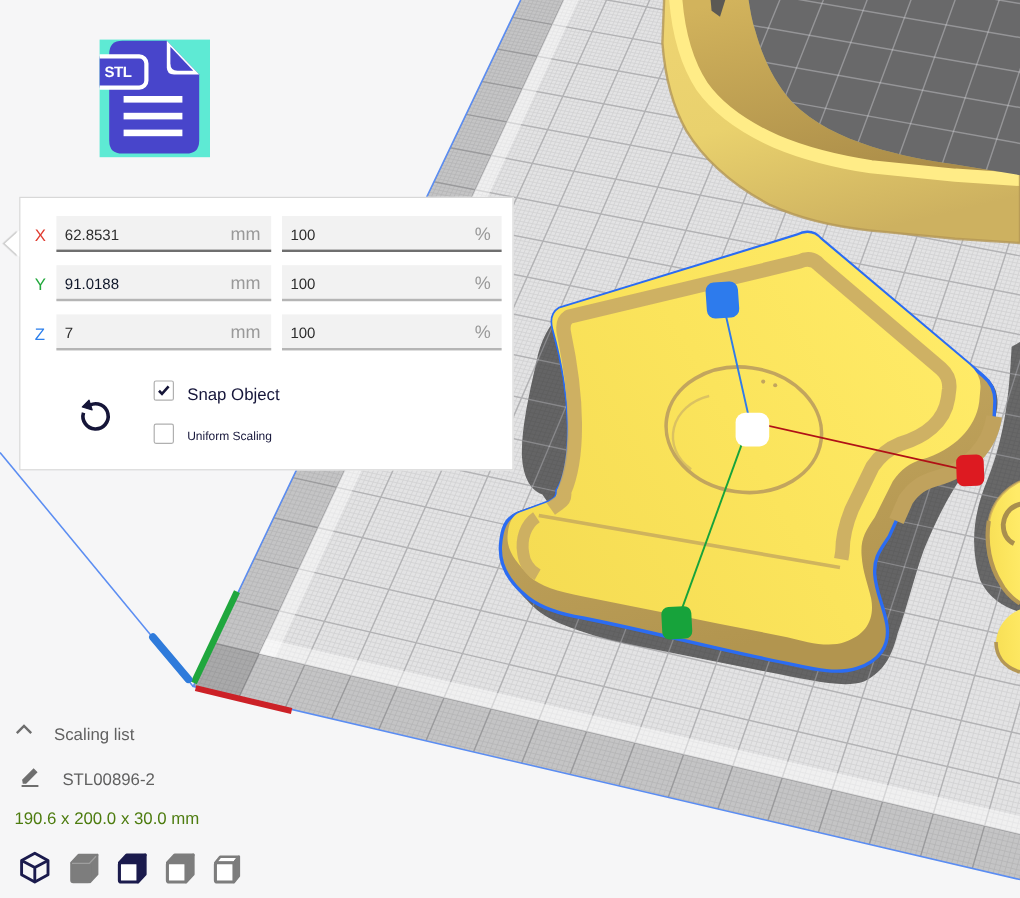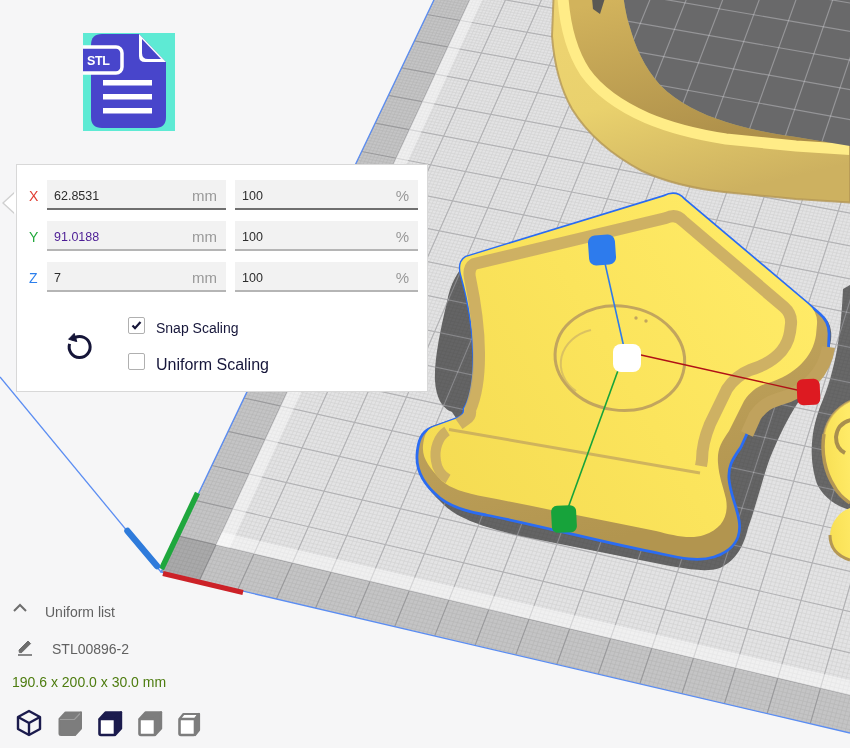--- a/index.html
+++ b/index.html
@@ -127,21 +127,21 @@
     <div style="position:absolute;left:30px;top:15px;width:179px;height:30px;background:#f2f2f2;border-bottom:2px solid #6f6f6f">
       <span style="position:absolute;left:7px;top:7px;font-size:12.5px;color:#2d2d2d">62.8531</span>
       <span style="position:absolute;right:9px;top:6px;font-size:15px;color:#999">mm</span>
     </div>
     <div style="position:absolute;left:218px;top:15px;width:183px;height:30px;background:#f2f2f2;border-bottom:2px solid #6f6f6f">
       <span style="position:absolute;left:7px;top:7px;font-size:12.5px;color:#2d2d2d">100</span>
       <span style="position:absolute;right:9px;top:6px;font-size:15px;color:#999">%</span>
     </div>
     <span style="position:absolute;left:12px;top:63px;font-size:14px;color:#22a83c">Y</span>
     <div style="position:absolute;left:30px;top:56px;width:179px;height:30px;background:#f2f2f2;border-bottom:2px solid #b5b5b5">
-      <span style="position:absolute;left:7px;top:7px;font-size:12.5px;color:#4c1d95">91.0188</span>
+      <span style="position:absolute;left:7px;top:7px;font-size:12.5px;color:#0f172a">91.0188</span>
       <span style="position:absolute;right:9px;top:6px;font-size:15px;color:#999">mm</span>
     </div>
     <div style="position:absolute;left:218px;top:56px;width:183px;height:30px;background:#f2f2f2;border-bottom:2px solid #b5b5b5">
       <span style="position:absolute;left:7px;top:7px;font-size:12.5px;color:#2d2d2d">100</span>
       <span style="position:absolute;right:9px;top:6px;font-size:15px;color:#999">%</span>
     </div>
     <span style="position:absolute;left:12px;top:104px;font-size:14px;color:#2c7fec">Z</span>
     <div style="position:absolute;left:30px;top:97px;width:179px;height:30px;background:#f2f2f2;border-bottom:2px solid #b5b5b5">
       <span style="position:absolute;left:7px;top:7px;font-size:12.5px;color:#2d2d2d">7</span>
       <span style="position:absolute;right:9px;top:6px;font-size:15px;color:#999">mm</span>
@@ -152,30 +152,30 @@
     </div>
 <svg style="position:absolute;left:45px;top:165px" width="33" height="33" viewBox="0 0 33 33">
 <path d="M 12.9 7.6 A 10.5 10.5 0 1 1 7.6 13.9" fill="none" stroke="#151538" stroke-width="3"></path>
 <path d="M 6.6 9.2 L 14.8 11.6 L 12.2 3.4 Z" fill="#151538" stroke="#151538" stroke-width="1" stroke-linejoin="round"></path>
 </svg>
 <div style="position:absolute;left:111px;top:152px;width:17px;height:17px;background:#fff;border:1px solid #b0b0b0;border-radius:2px">
       <svg width="17" height="17" viewBox="0 0 17 17" style="position:absolute;left:-1px;top:-1px">
         <path d="M4.5 8.6 L7 11.2 L12.5 5" fill="none" stroke="#151538" stroke-width="2.2"></path>
       </svg>
     </div>
-<span style="position:absolute;left:139px;top:154px;font-size:14px;color:#16163a">Snap Scaling</span>
+<span style="position:absolute;left:139px;top:154px;font-size:14px;color:#16163a">Snap Object</span>
 <div style="position:absolute;left:111px;top:188px;width:17px;height:17px;background:#fff;border:1px solid #b0b0b0;border-radius:2px"></div>
-<span style="position:absolute;left:139px;top:190px;font-size:16px;color:#16163a">Uniform Scaling</span>
+<span style="position:absolute;left:139px;top:190px;font-size:10px;color:#16163a">Uniform Scaling</span>
 </div>
 <div style="position:absolute;left:4px;top:192px;width:0;height:0;border-top:11px solid transparent;border-bottom:11px solid transparent;border-right:12px solid #fff;filter:drop-shadow(-1.2px 0 0 #cfcfcf)"></div>
 
 <svg style="position:absolute;left:12px;top:602px" width="16" height="12" viewBox="0 0 16 12">
 <path d="M2 9 L8 3 L14 9" fill="none" stroke="#6e6e6e" stroke-width="2"></path>
   </svg>
-<span style="position:absolute;left:45px;top:603px;font-size:14px;color:#616161">Uniform list</span>
+<span style="position:absolute;left:45px;top:603px;font-size:14px;color:#616161">Scaling list</span>
 <svg style="position:absolute;left:16px;top:638px" width="18" height="18" viewBox="0 0 18 18">
 <path d="M3 12 L12 3 L14.6 5.6 L5.6 14.6 Z M3 12 L3.4 14.6 L5.6 14.6" fill="#6e6e6e" stroke="#6e6e6e" stroke-width="1"></path>
 <path d="M2 17 H16" stroke="#6e6e6e" stroke-width="1.6"></path>
   </svg>
 <span style="position:absolute;left:52px;top:640px;font-size:14px;color:#616161">STL00896-2</span>
 <span style="position:absolute;left:12px;top:673px;font-size:14px;color:#4d7c0f">190.6 x 200.0 x 30.0 mm</span>
 <svg style="position:absolute;left:15px;top:709px" width="28" height="28" viewBox="0 0 28 28">
     <path d="M14 2 L25 8 V20 L14 26 L3 20 V8 Z" fill="none" stroke="#1b1b4d" stroke-width="2.4" stroke-linejoin="round"></path>
     <path d="M3 8 L14 14 L25 8 M14 14 V26" fill="none" stroke="#1b1b4d" stroke-width="2.4" stroke-linejoin="round"></path>
   </svg>

